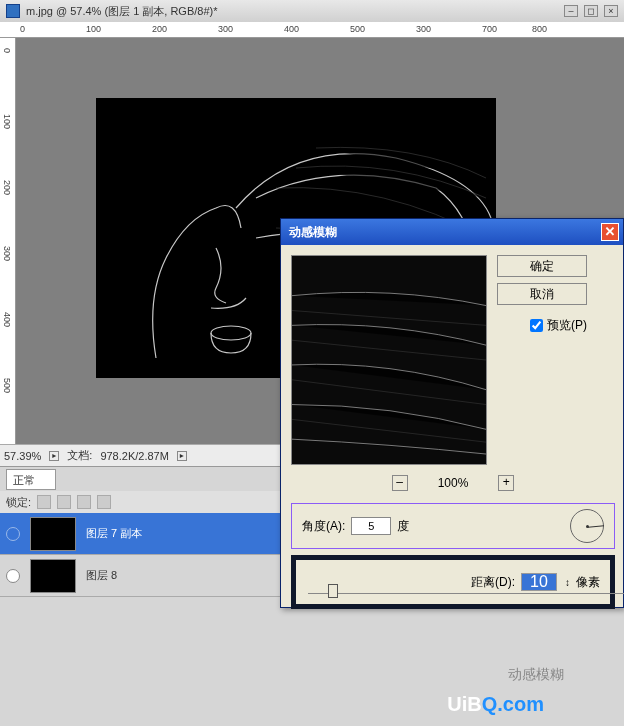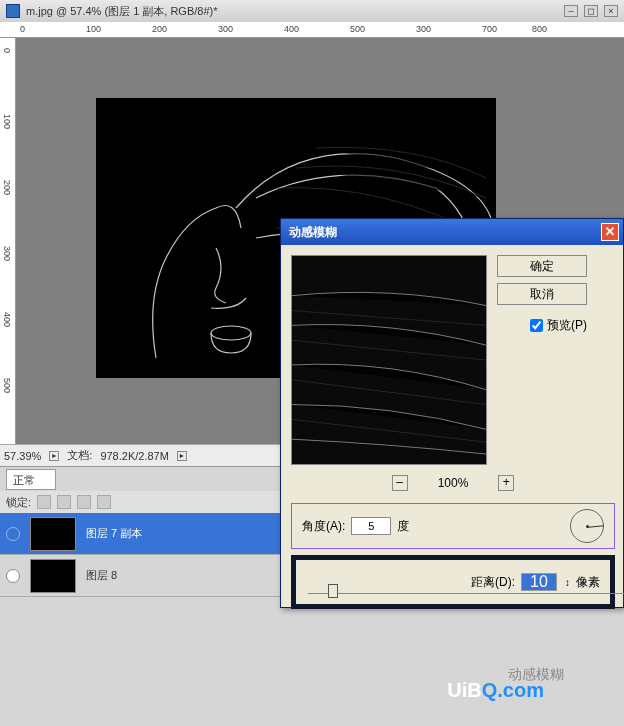--- a/index.html
+++ b/index.html
@@ -36,21 +36,21 @@
 .dialog { position: absolute; left: 280px; top: 218px; width: 344px; height: 390px; background: #ece9d8; border: 1px solid #0a246a; box-shadow: 2px 2px 6px rgba(0,0,0,.4); }
 .dlg-title { height: 26px; background: linear-gradient(#3b77e0,#1e4fc0); color: #fff; font-size: 12px; font-weight: bold; display: flex; align-items: center; padding: 0 4px 0 8px; }
 .dlg-close { margin-left: auto; width: 18px; height: 18px; background: #e85030; color: #fff; text-align: center; line-height: 16px; border: 1px solid #fff; font-size: 13px; cursor: pointer; }
 .dlg-body { padding: 10px; display: flex; gap: 10px; }
 .preview { width: 196px; height: 210px; border: 1px solid #888; background: #000; }
 .preview svg { width: 100%; height: 100%; }
 .dlg-right { display: flex; flex-direction: column; gap: 6px; align-items: flex-end; }
 .dlg-btn { width: 90px; height: 22px; border: 1px solid #888; background: #ece9d8; font-size: 12px; cursor: pointer; }
 .dlg-check { font-size: 12px; display: flex; align-items: center; gap: 4px; margin-top: 6px; }
 .watermark { position: absolute; right: 14px; top: 350px; color: #e0e0e0; font-size: 13px; text-align: right; opacity: .3; }
-.wm2 { position: absolute; right: 80px; bottom: 24px; font-size: 20px; font-weight: bold; }
+.wm2 { position: absolute; right: 80px; bottom: 10px; font-size: 20px; font-weight: bold; }
 .wm2 .a { color: #fff; }
 .wm2 .b { color: #2090ff; }
 .wm3 { position: absolute; right: 60px; bottom: 42px; font-size: 14px; color: #888; }
 
 .zoom-row { position: absolute; left: 10px; top: 256px; width: 324px; display: flex; align-items: center; justify-content: center; gap: 30px; font-size: 12px; }
 .zoom-btn { width: 16px; height: 16px; border: 1px solid #888; background: #ece9d8; text-align: center; line-height: 13px; cursor: pointer; }
 
 .angle-box { position: absolute; left: 10px; top: 284px; width: 324px; height: 46px; border: 1px solid #8b5cf6; display: flex; align-items: center; padding: 0 10px; gap: 6px; font-size: 12px; }
 .num-input { width: 40px; height: 18px; border: 1px solid #888; background: #fff; padding: 0 2px; font-size: 11px; text-align: center; }
 .angle-dial { width: 34px; height: 34px; border: 1px solid #666; border-radius: 50%; position: relative; margin-left: auto; }

